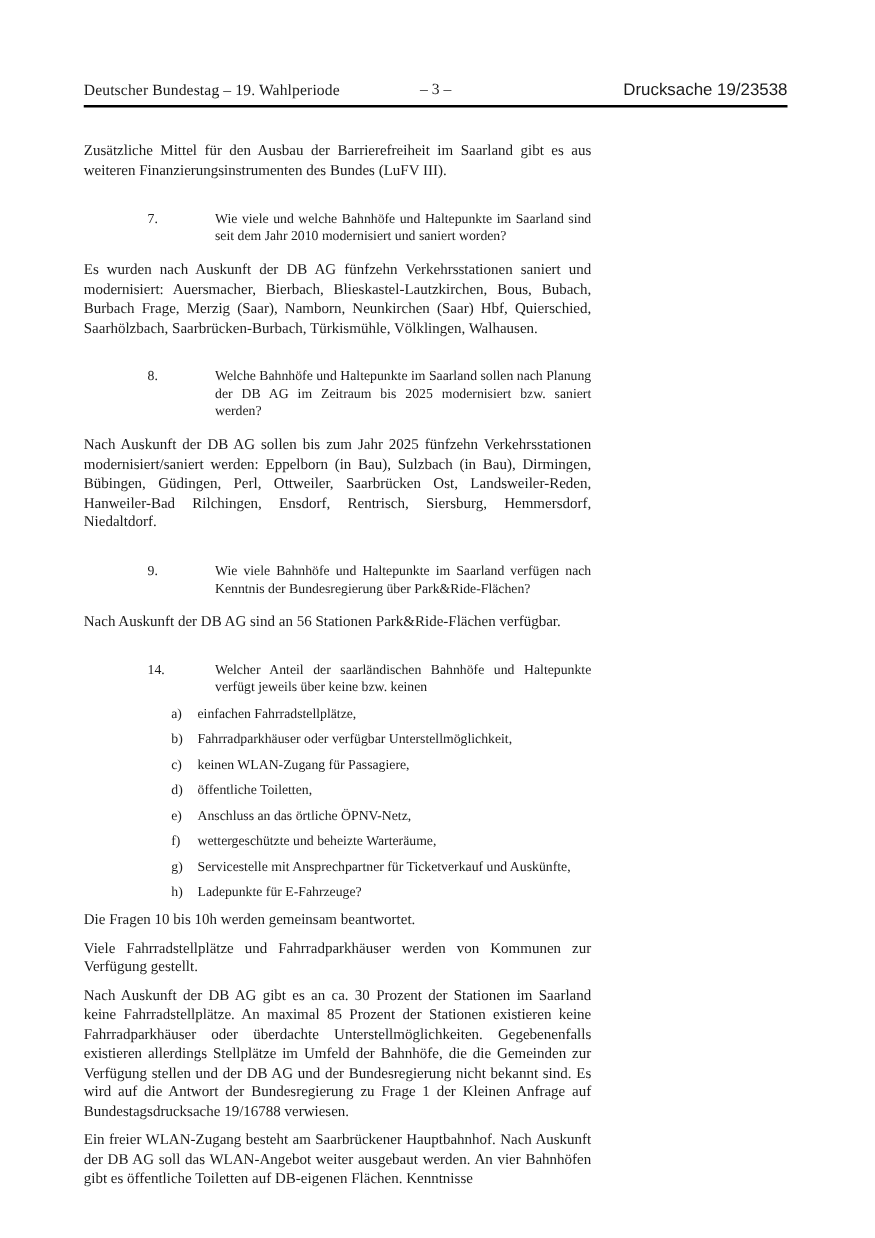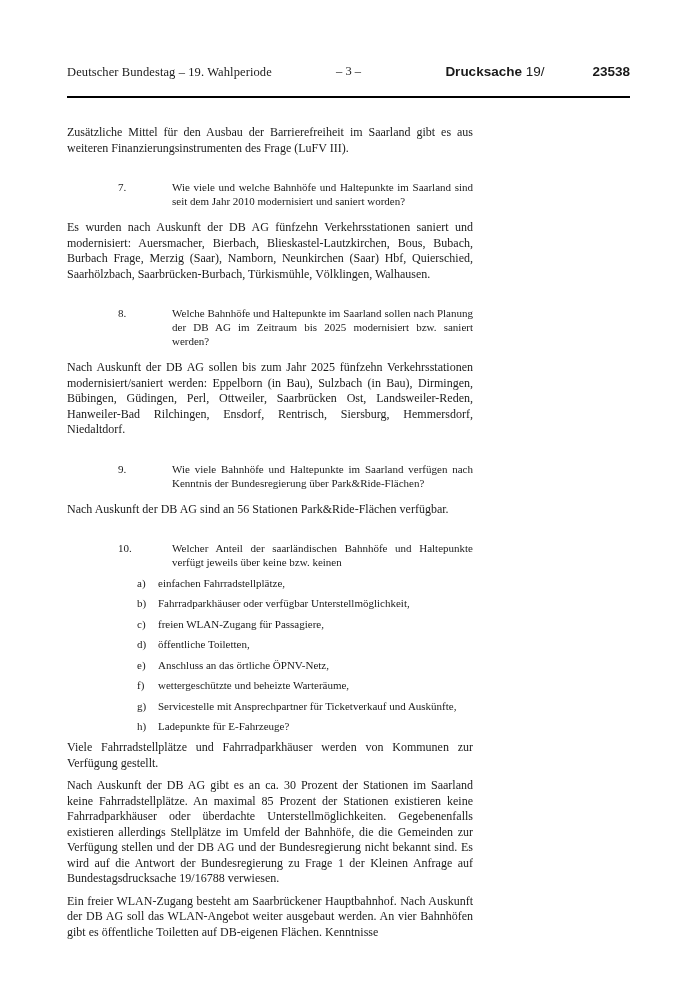--- a/index.html
+++ b/index.html
@@ -15,21 +15,21 @@
     color: #1a1a1a;
     font-family: "Liberation Serif", serif;
     overflow: hidden;
   }
   
   .doc-header {
     position: relative;
     margin: 64px 0 0 67px;
     width: 563px;
     border-bottom: 2px solid #000;
-    padding-bottom: 16px;
+    padding-bottom: 4px;
     display: flex;
     justify-content: space-between;
     align-items: baseline;
   }
   .h-left {
     font-size: 12.5px;
     letter-spacing: 0.1px;
     white-space: nowrap;
   }
   .h-center {
@@ -38,21 +38,21 @@
     right: 0;
     text-align: center;
     font-size: 12.5px;
     pointer-events: none;
   }
   .h-right {
     font-family: "Liberation Sans", sans-serif;
     font-size: 13.5px;
     white-space: nowrap;
   }
-  .h-right .bold { font-weight: bold; margin-left: 48px; }
+  .h-right .bold { font-weight: normal; }
   .h-right .light { font-weight: normal; margin-top: 48px; }
 
   
   .content {
     margin-left: 67px;
     width: 406px;
   }
   .body-para {
     margin: 0;
     font-size: 12px;
@@ -106,56 +106,56 @@
 <div class="page">
 
   <header class="doc-header">
     <span class="h-left">Deutscher Bundestag – 19. Wahlperiode</span>
     <span class="h-center">– 3 –</span>
     <span class="h-right"><span class="bold">Drucksache </span><span class="light">19/</span><span class="bold">23538</span></span>
   </header>
 
   <main class="content">
 
-    <p class="body-para intro">Zusätzliche Mittel für den Ausbau der Barrierefreiheit im Saarland gibt es aus weiteren Finanzierungsinstrumenten des Frage (LuFV III).</p>
+    <p class="body-para intro">Zusätzliche Mittel für den Ausbau der Barrierefreiheit im Saarland gibt es aus weiteren Finanzierungsinstrumenten des Bundes (LuFV III).</p>
 
     <div class="question">
       <span class="q-num">7.</span>
       <span class="q-text">Wie viele und welche Bahnhöfe und Haltepunkte im Saarland sind seit dem Jahr 2010 modernisiert und saniert worden?</span>
     </div>
     <p class="body-para answer">Es wurden nach Auskunft der DB AG fünfzehn Verkehrsstationen saniert und modernisiert: Auersmacher, Bierbach, Blieskastel-Lautzkirchen, Bous, Bubach, Burbach Frage, Merzig (Saar), Namborn, Neunkirchen (Saar) Hbf, Quierschied, Saarhölzbach, Saarbrücken-Burbach, Türkismühle, Völklingen, Walhausen.</p>
 
     <div class="question">
       <span class="q-num">8.</span>
       <span class="q-text">Welche Bahnhöfe und Haltepunkte im Saarland sollen nach Planung der DB AG im Zeitraum bis 2025 modernisiert bzw. saniert werden?</span>
     </div>
     <p class="body-para answer">Nach Auskunft der DB AG sollen bis zum Jahr 2025 fünfzehn Verkehrsstationen modernisiert/saniert werden: Eppelborn (in Bau), Sulzbach (in Bau), Dirmingen, Bübingen, Güdingen, Perl, Ottweiler, Saarbrücken Ost, Landsweiler-Reden, Hanweiler-Bad Rilchingen, Ensdorf, Rentrisch, Siersburg, Hemmersdorf, Niedaltdorf.</p>
 
     <div class="question">
       <span class="q-num">9.</span>
       <span class="q-text">Wie viele Bahnhöfe und Haltepunkte im Saarland verfügen nach Kenntnis der Bundesregierung über Park&amp;Ride-Flächen?</span>
     </div>
     <p class="body-para answer">Nach Auskunft der DB AG sind an 56 Stationen Park&amp;Ride-Flächen verfügbar.</p>
 
     <div class="question">
-      <span class="q-num">10.</span>
+      <span class="q-num">14.</span>
       <span class="q-text">Welcher Anteil der saarländischen Bahnhöfe und Haltepunkte verfügt jeweils über keine bzw. keinen</span>
     </div>
 
     <div class="sub-item">
       <span class="item-letter">a)</span>
       <span class="item-text">einfachen Fahrradstellplätze,</span>
     </div>
     <div class="sub-item">
       <span class="item-letter">b)</span>
       <span class="item-text">Fahrradparkhäuser oder verfügbar Unterstellmöglichkeit,</span>
     </div>
     <div class="sub-item">
       <span class="item-letter">c)</span>
-      <span class="item-text">freien WLAN-Zugang für Passagiere,</span>
+      <span class="item-text">keinen WLAN-Zugang für Passagiere,</span>
     </div>
     <div class="sub-item">
       <span class="item-letter">d)</span>
       <span class="item-text">öffentliche Toiletten,</span>
     </div>
     <div class="sub-item">
       <span class="item-letter">e)</span>
       <span class="item-text">Anschluss an das örtliche ÖPNV-Netz,</span>
     </div>
     <div class="sub-item">
@@ -164,18 +164,19 @@
     </div>
     <div class="sub-item">
       <span class="item-letter">g)</span>
       <span class="item-text">Servicestelle mit Ansprechpartner für Ticketverkauf und Auskünfte,</span>
     </div>
     <div class="sub-item">
       <span class="item-letter">h)</span>
       <span class="item-text">Ladepunkte für E-Fahrzeuge?</span>
     </div>
 
+    <p class="body-para a10-para">Die Fragen 10 bis 10h werden gemeinsam beantwortet.</p>
     <p class="body-para a10-para">Viele Fahrradstellplätze und Fahrradparkhäuser werden von Kommunen zur Verfügung gestellt.</p>
     <p class="body-para a10-para">Nach Auskunft der DB AG gibt es an ca. 30 Prozent der Stationen im Saarland keine Fahrradstellplätze. An maximal 85 Prozent der Stationen existieren keine Fahrradparkhäuser oder überdachte Unterstellmöglichkeiten. Gegebenenfalls existieren allerdings Stellplätze im Umfeld der Bahnhöfe, die die Gemeinden zur Verfügung stellen und der DB AG und der Bundesregierung nicht bekannt sind. Es wird auf die Antwort der Bundesregierung zu Frage 1 der Kleinen Anfrage auf Bundestagsdrucksache 19/16788 verwiesen.</p>
     <p class="body-para a10-para">Ein freier WLAN-Zugang besteht am Saarbrückener Hauptbahnhof. Nach Auskunft der DB AG soll das WLAN-Angebot weiter ausgebaut werden. An vier Bahnhöfen gibt es öffentliche Toiletten auf DB-eigenen Flächen. Kenntnisse</p>
 
   </main>
 </div>
 
 </body></html>

